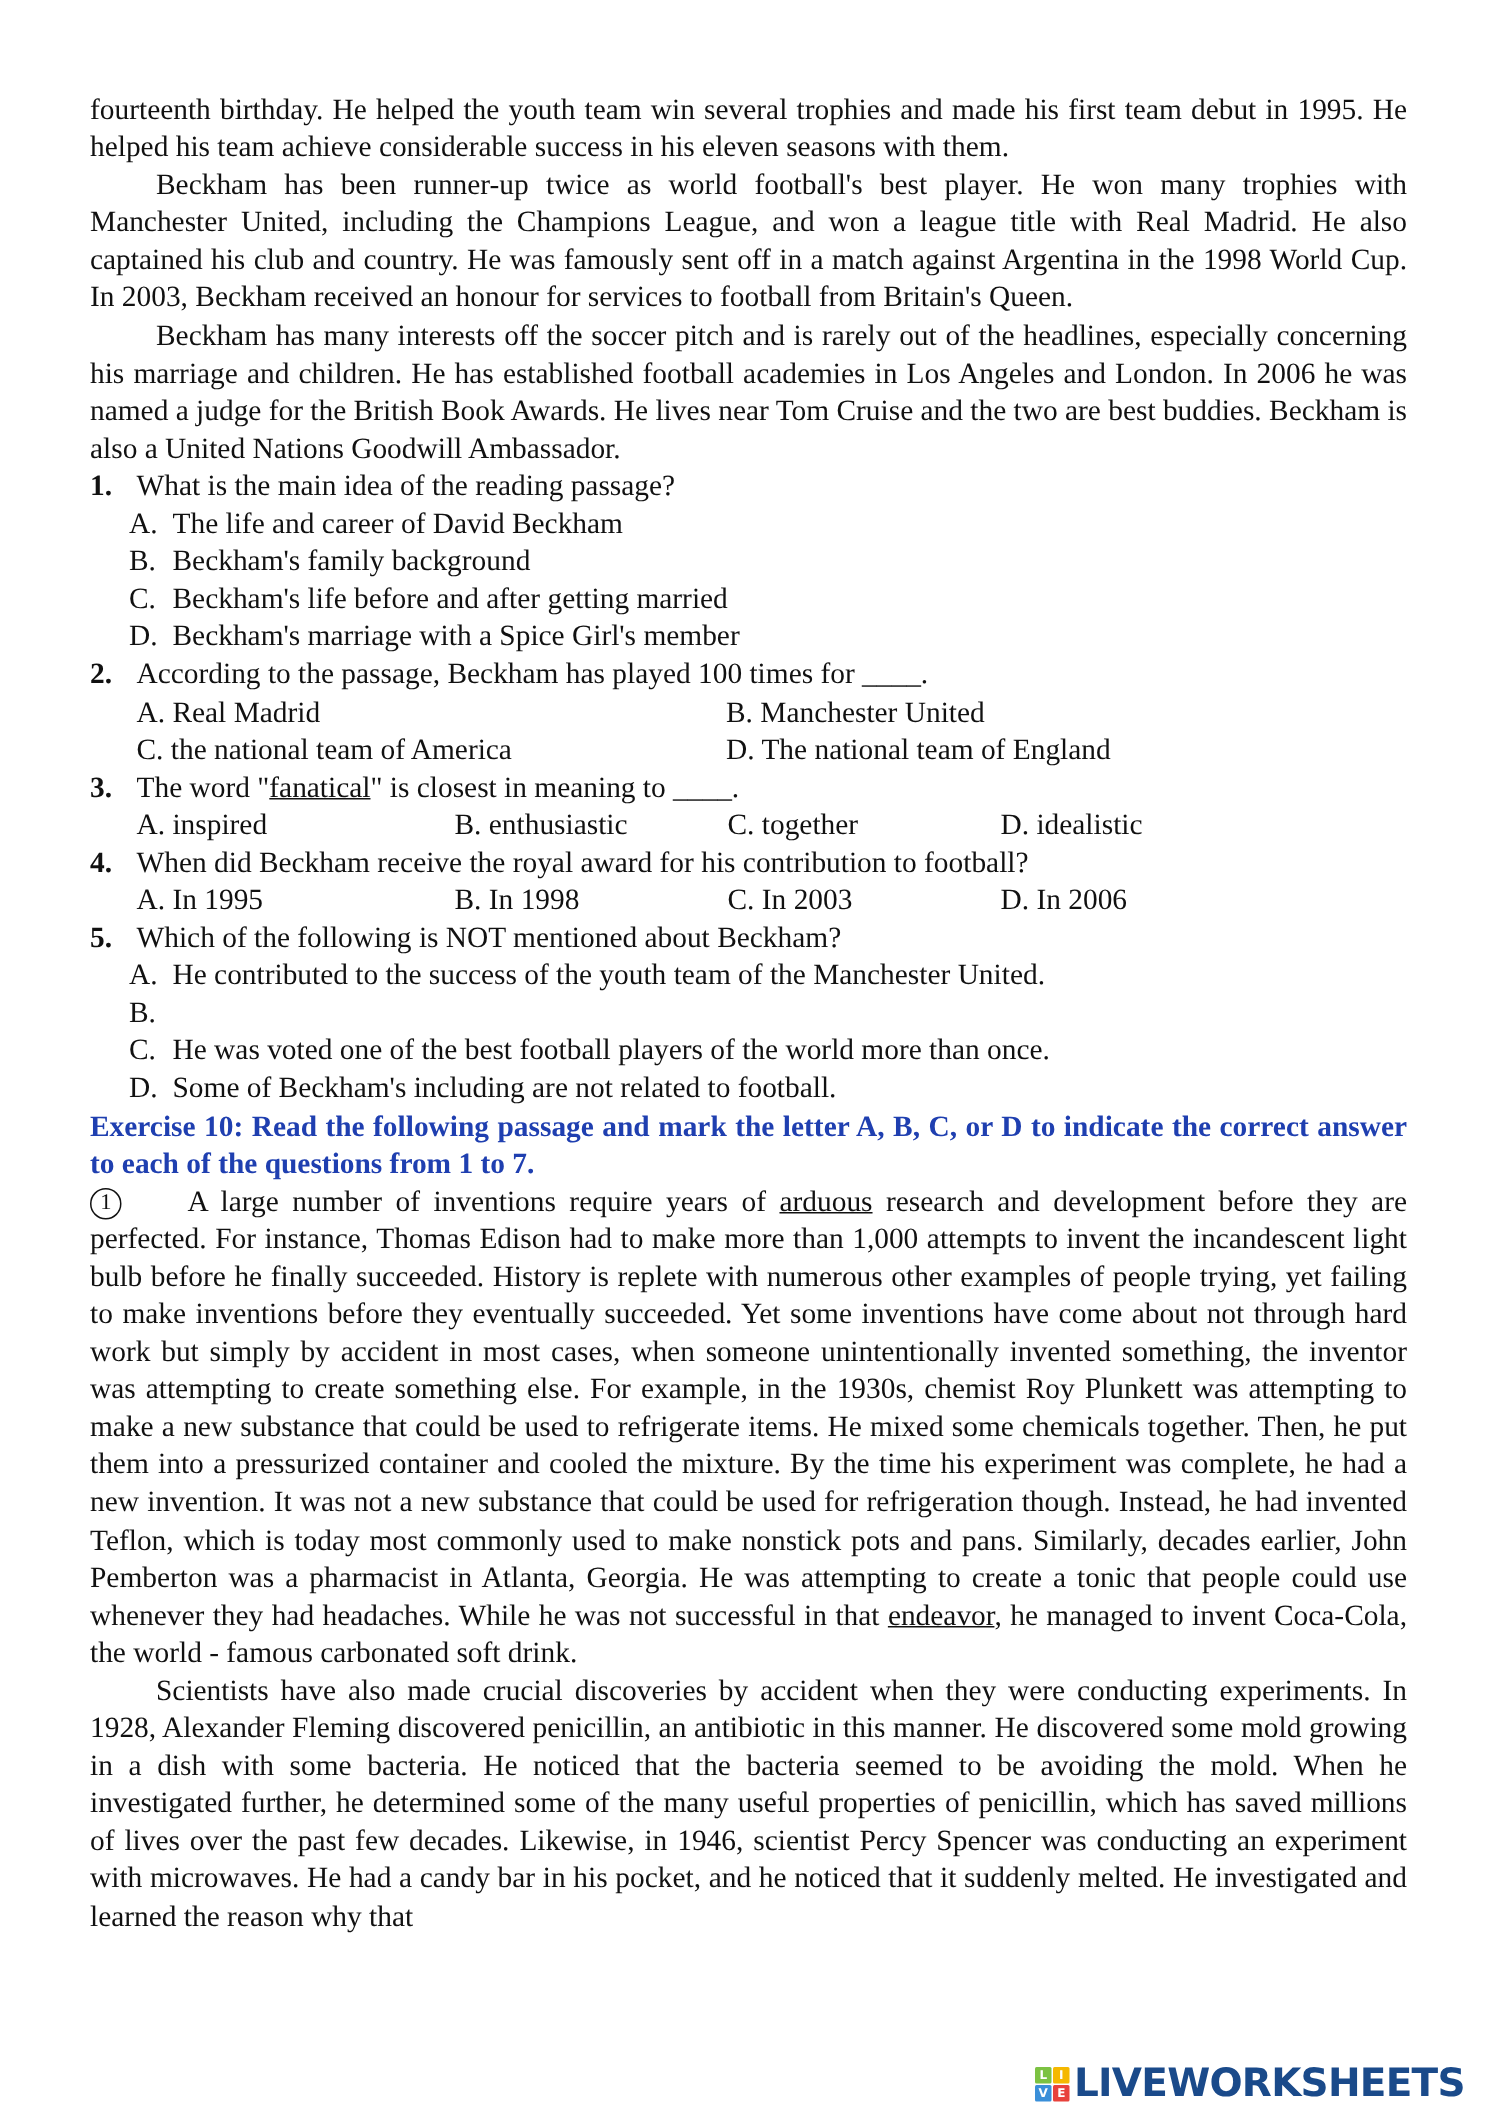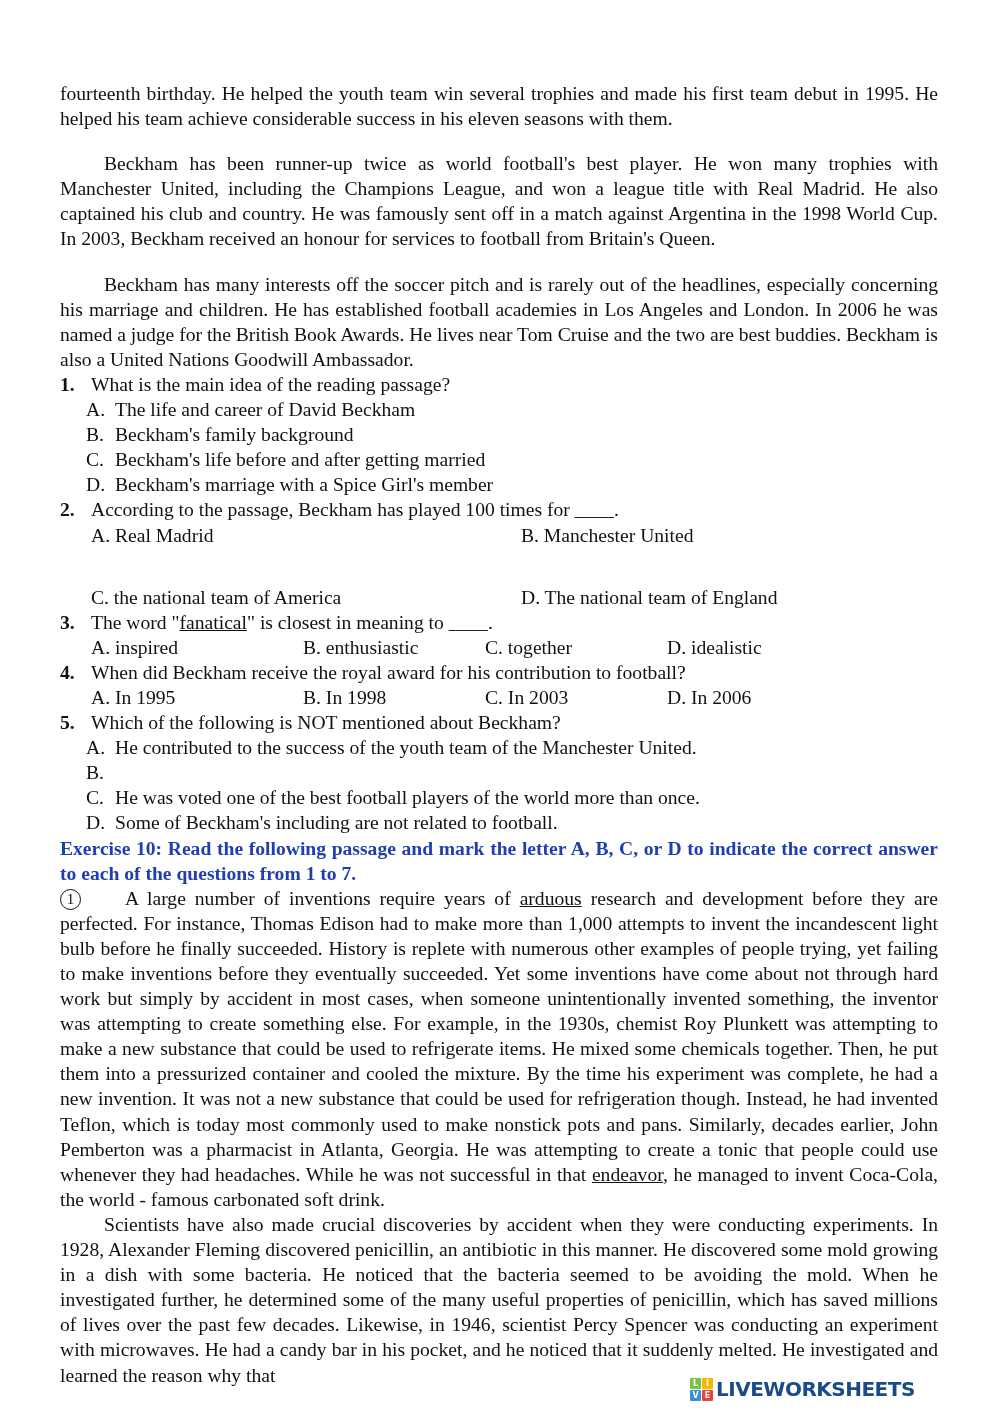--- a/index.html
+++ b/index.html
@@ -6,41 +6,41 @@
   body {
     width: 1000px; height: 1414px; position: relative; overflow: hidden;
     font-family: "Liberation Serif", "DejaVu Serif", serif;
     color: #111;
   }
   .page {
     position: absolute; left: 60px; top: 61px; width: 878px;
     font-size: 19.6px; line-height: 25.1px;
   }
   .p { text-align: justify; margin: 0; }
-  .p.last { text-align-last: left; margin-top: 20px; }
+  .p.last { text-align-last: left; }
   .indent { text-indent: 44px; }
   .q { display: flex; margin: 0; }
   .qnum { font-weight: bold; width: 31px; flex: none; }
   .opt { margin: 0; padding-left: 26px; display: flex; }
   .opt .lt { width: 29px; flex: none; }
-  .grid2 { display: grid; grid-template-columns: 393px 393px; padding-left: 31px; gap: 37px; }
+  .grid2 { display: grid; grid-template-columns: 393px 393px; padding-left: 31px; }
   .grid4 { display: grid; grid-template-columns: 212px 182px 182px 200px; padding-left: 31px; }
   .kw { font-weight: normal; text-decoration: underline; }
   .ex-head { color: #1f3fb0; font-weight: bold; text-align: justify; margin: 0; }
   .circ {
     display: inline-block; width: 19px; height: 19px; border: 1.6px solid #111; border-radius: 50%;
     text-align: center; line-height: 19px; font-size: 15px; text-indent: 0; margin-right: 44px;
     vertical-align: 1px;
   }
   .logo {
     position: absolute; left: 690px; top: 1376px; height: 26px; display: flex; align-items: center;
   }
   .tiles { display: grid; grid-template-columns: 11px 11px; grid-template-rows: 11px 11px; gap: 1px; margin-right: 3px; }
   .tile { color: #fff; font-family: "DejaVu Sans", sans-serif; font-size: 8px; font-weight: bold; text-align: center; line-height: 11px; border-radius: 1px; }
-  .logo-text { font-family: "DejaVu Sans", sans-serif; font-weight: bold; font-size: 20px; color: #1a4a8a; letter-spacing: -0.5px; }
+  .logo-text { font-family: "DejaVu Sans", sans-serif; font-weight: bold; font-size: 26px; color: #1a4a8a; letter-spacing: -0.5px; }
 </style>
 </head>
 <body>
 
 <div class="page">
 
   <p class="p last">fourteenth birthday. He helped the youth team win several trophies and made his first team debut in 1995. He helped his team achieve considerable success in his eleven seasons with them.</p>
   <p class="p indent last">Beckham has been runner-up twice as world football's best player. He won many trophies with Manchester United, including the Champions League, and won a league title with Real Madrid. He also captained his club and country. He was famously sent off in a match against Argentina in the 1998 World Cup. In 2003, Beckham received an honour for services to football from Britain's Queen.</p>
   <p class="p indent last">Beckham has many interests off the soccer pitch and is rarely out of the headlines, especially concerning his marriage and children. He has established football academies in Los Angeles and London. In 2006 he was named a judge for the British Book Awards. He lives near Tom Cruise and the two are best buddies. Beckham is also a United Nations Goodwill Ambassador.</p>
 

